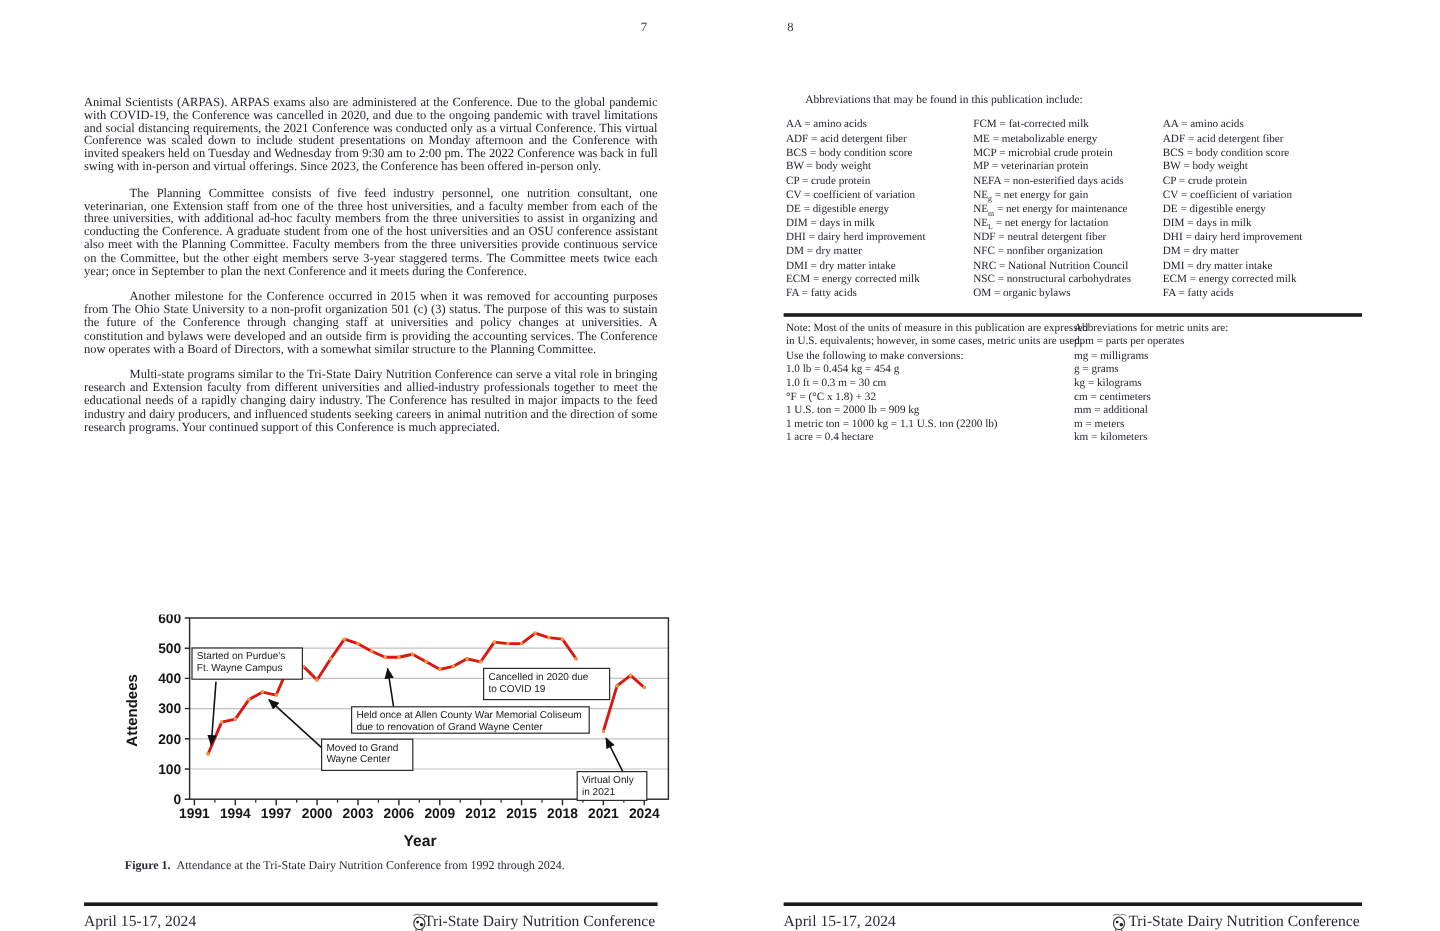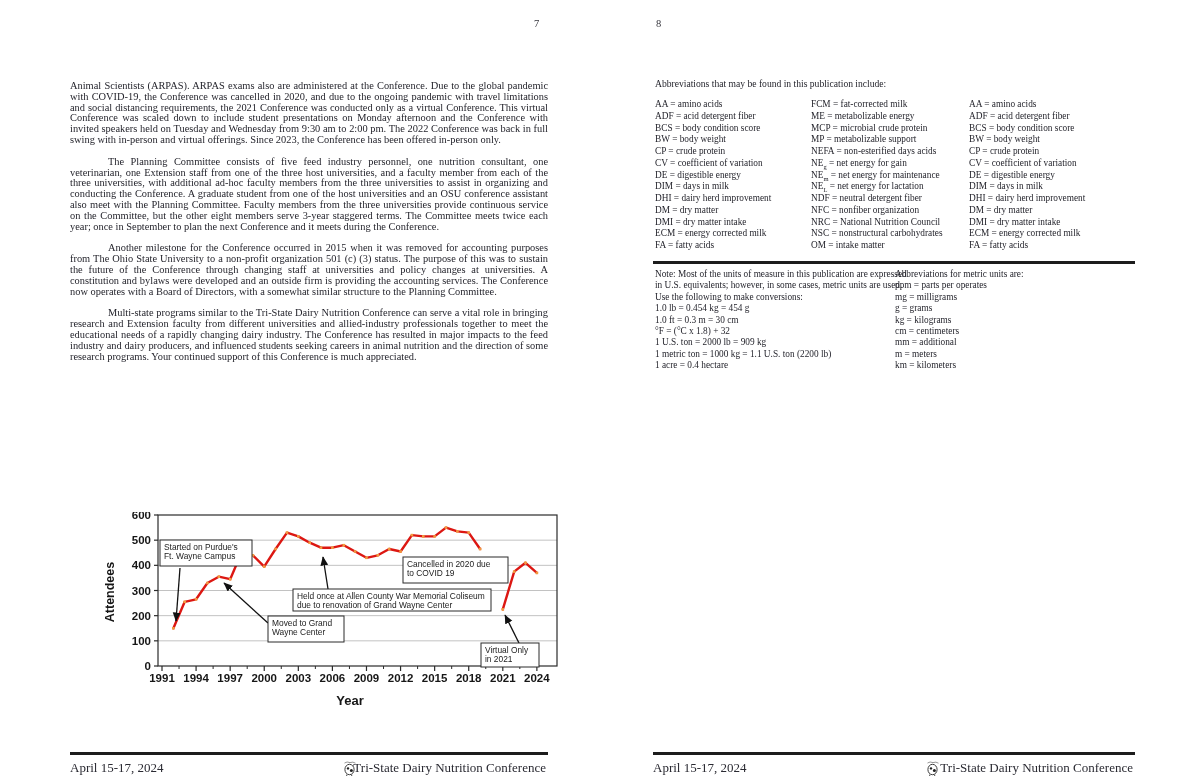--- a/index.html
+++ b/index.html
@@ -17,21 +17,21 @@
   .para.indent{text-indent:38px;}
   .chart-wrap{position:absolute;top:480px;left:0;width:500px;height:205px;}
   .chart-wrap svg{display:block;}
   .caption{position:absolute;top:684px;left:34px;font-size:10px;color:#2a2a32;white-space:nowrap;}
   .caption b{font-weight:bold;margin-right:5px;}
   .footer-rule{position:absolute;top:720px;left:0;right:0;height:3px;background:#1c1c1c;}
   .footer-row{position:absolute;top:726px;left:0;right:0;height:30px;font-size:13px;color:#2a2a32;}
   .footer-date{position:absolute;left:0;top:2px;}
   .footer-logo{position:absolute;left:272px;top:2px;width:16px;height:22px;}
   .footer-title{position:absolute;right:2px;top:2px;text-align:center;}
-  .abbr-header{position:absolute;top:46px;left:2px;font-size:9.6px;}
+  .abbr-header{position:absolute;top:46px;left:18px;font-size:9.6px;}
   .abbr-col{position:absolute;top:67px;font-size:9.3px;line-height:11.75px;white-space:nowrap;}
   .abbr-c1{left:2px;}
   .abbr-c2{left:158px;font-family:Liberation Serif, serif;}
   .abbr-c3{left:316px;}
   .abbr-col sub, .note-col sub{font-size:6.5px;line-height:0;}
   .section-rule{position:absolute;top:229px;left:0;right:0;height:3px;background:#1c1c1c;}
   .note-col{position:absolute;top:237px;font-size:9.3px;line-height:11.4px;white-space:nowrap;}
   .note-left{left:2px;}
   .note-right{left:242px;}
   .chart-tick-label{font-family:"Liberation Sans",sans-serif;font-weight:bold;font-size:11.5px;fill:#161616;}
@@ -165,20 +165,23 @@
         <text class="chart-ann-text" x="337" y="64.3">to COVID 19</text>
         <line x1="449" y1="131" x2="435" y2="103" stroke="#111" stroke-width="1.3" marker-end="url(#ah)"></line>
         <rect x="411" y="131" width="58" height="24" fill="#ffffff" stroke="#2b2b2b" stroke-width="1"></rect>
         <text class="chart-ann-text" x="415" y="140.5">Virtual Only</text>
         <text class="chart-ann-text" x="415" y="150.3">in 2021</text>
         <text class="chart-axis-title" font-size="12.5" transform="translate(44,80) rotate(-90)" text-anchor="middle">Attendees</text>
         <text class="chart-axis-title" font-size="13" x="280" y="193" text-anchor="middle">Year</text>
       </svg>
     </div>
 
+  <div class="caption">
+    <b>Figure 1.</b><span>Attendance at the Tri-State Dairy Nutrition Conference from 1992 through 2024.</span>
+  </div>
 
   <div class="footer-rule"></div>
   <div class="footer-row">
     <span class="footer-date">April 15-17, 2024</span>
     <span class="footer-logo">
       <svg width="16" height="22" viewBox="0 0 16 22">
         <path d="M2.5 3 Q5 1.2 8 2.6 Q11 1.4 13.5 3.2" stroke="#8a8a8a" fill="none" stroke-width="0.9"></path>
         <ellipse cx="7.5" cy="9.5" rx="4.6" ry="5.2" fill="none" stroke="#3c3c3c" stroke-width="1"></ellipse>
         <circle cx="6" cy="8.4" r="1.2" fill="#202020"></circle>
         <circle cx="9.4" cy="10.6" r="1.5" fill="#202020"></circle>
@@ -204,30 +207,30 @@
       <div>DHI = dairy herd improvement</div>
       <div>DM = dry matter</div>
       <div>DMI = dry matter intake</div>
       <div>ECM = energy corrected milk</div>
       <div>FA = fatty acids</div>
     </div>
   <div class="abbr-col abbr-c2">
       <div>FCM = fat-corrected milk</div>
       <div>ME = metabolizable energy</div>
       <div>MCP = microbial crude protein</div>
-      <div>MP = metabolizable support</div>
+      <div>MP = veterinarian protein</div>
       <div>NEFA = non-esterified days acids</div>
       <div>NE<sub>g</sub> = net energy for gain</div>
       <div>NE<sub>m</sub> = net energy for maintenance</div>
       <div>NE<sub>L</sub> = net energy for lactation</div>
       <div>NDF = neutral detergent fiber</div>
       <div>NFC = nonfiber organization</div>
       <div>NRC = National Nutrition Council</div>
       <div>NSC = nonstructural carbohydrates</div>
-      <div>OM = intake matter</div>
+      <div>OM = organic bylaws</div>
     </div>
   <div class="abbr-col abbr-c3">
       <div>AA = amino acids</div>
       <div>ADF = acid detergent fiber</div>
       <div>BCS = body condition score</div>
       <div>BW = body weight</div>
       <div>CP = crude protein</div>
       <div>CV = coefficient of variation</div>
       <div>DE = digestible energy</div>
       <div>DIM = days in milk</div>

